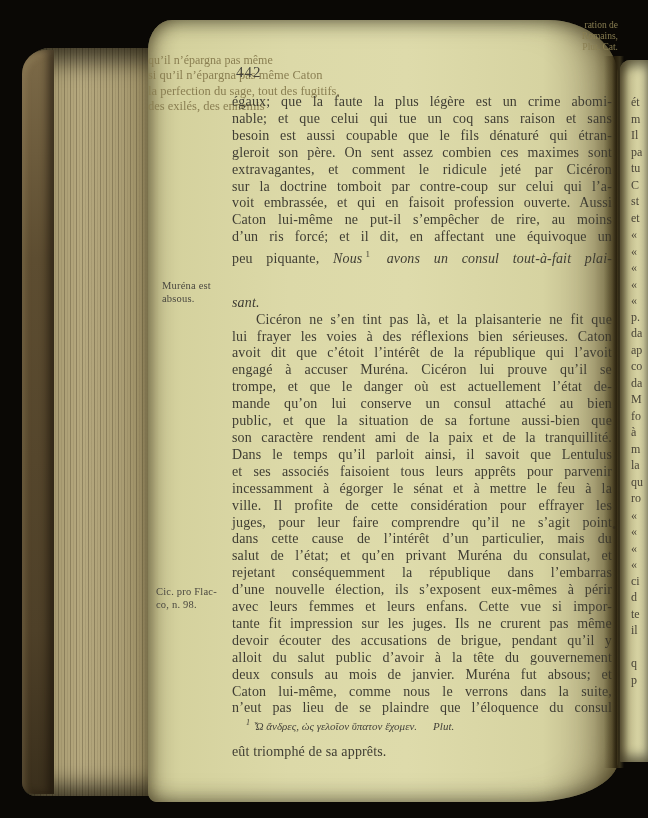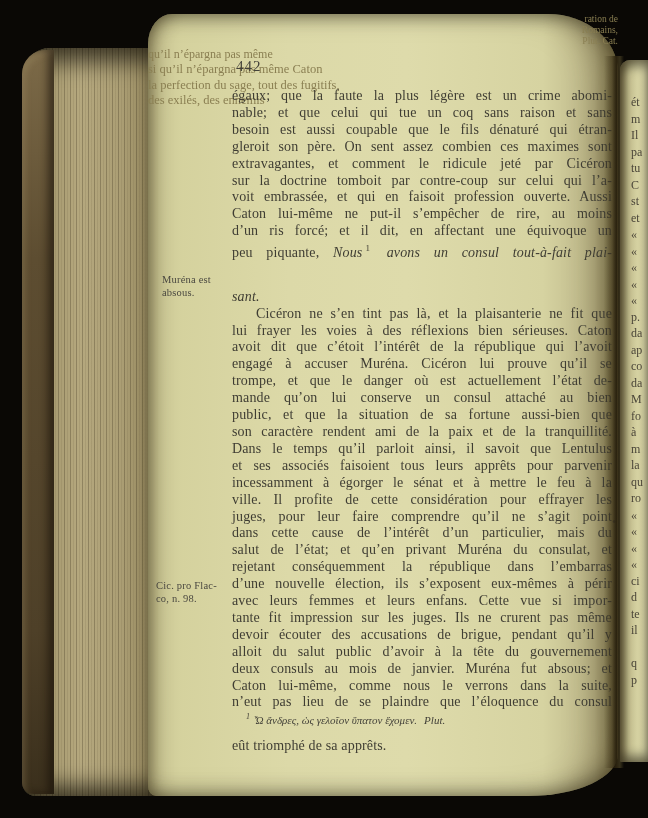--- a/index.html
+++ b/index.html
@@ -14,21 +14,21 @@
                                 rgba(125,112,78,.22) 3px 4px, rgba(0,0,0,0) 4px 6px),
       linear-gradient(90deg,#877a52 0%,#a3966c 16%,#b5a87e 42%,#ab9e74 72%,#96895f 92%,#8a7d55 100%);
     box-shadow: inset 0 16px 20px rgba(10,8,4,.55), inset 0 -14px 18px rgba(10,8,4,.5),
                 inset -10px 0 14px rgba(40,30,10,.35);}
   .cover-edge{position:absolute;left:0;top:2px;width:32px;height:744px;
     border-radius:24px 0 0 12px;
     background:linear-gradient(180deg,#7c6a48,#5d4d31 28%,#55462c 55%,#4e4028 78%,#3a2f1c);
     box-shadow: inset -6px 0 8px rgba(20,14,6,.6), inset 3px 4px 6px rgba(200,180,130,.25);}
 
   
-  .page{position:absolute;left:148px;top:14px;width:470px;height:782px;
+  .page{position:absolute;left:148px;top:20px;width:470px;height:782px;
     border-radius:24px 70px 90px 8px / 30px 58px 42px 10px;
     background:linear-gradient(90deg,#c6c190 0%,#d5d29e 7%,#dcd9a8 30%,#dedbab 55%,#d6d3a1 84%,#bcb688 95%,#968e60 100%);
     box-shadow: inset 12px 0 18px -8px rgba(60,50,20,.55),
                 inset -28px 0 34px -12px rgba(58,46,18,.55),
                 inset 0 12px 18px -10px rgba(0,0,0,.4),
                 inset 0 -14px 20px -12px rgba(0,0,0,.35);
     color:#3f3d33;}
 
   .page-number{position:absolute;left:88px;top:44px;font-size:15px;letter-spacing:1px;
     color:#44423a;}
@@ -46,21 +46,21 @@
 
   .margin-note{position:absolute;width:72px;font-size:10.5px;line-height:12.5px;
     color:#4a4840;letter-spacing:.2px;}
   .margin-note.n1{left:14px;top:260px;}
   .margin-note.n2{left:8px;top:566px;}
   .margin-star{position:absolute;left:464px;top:500px;font-size:13px;color:#4a4438;}
 
   .footnote{position:absolute;left:98px;top:698px;width:300px;font-size:11px;
     color:#45433a;font-style:italic;}
   .footnote .supref{font-size:8px;margin:0 4px 0 0;}
-  .footnote .src{margin-left:7px;}
+  .footnote .src{margin-left:16px;}
 
   
   .bleed{position:absolute;color:#8a7f52;filter:blur(.7px);pointer-events:none;}
   .bleed.margin-bleed{left:6px;top:62px;width:72px;font-size:9.5px;line-height:11px;
     text-align:right;opacity:.33;}
   .bleed.mid-bleed{left:98px;top:230px;width:330px;font-size:12px;opacity:.22;transform:rotate(-.3deg);}
   .bleed.bottom-bleed{left:150px;top:672px;width:330px;font-size:12.5px;line-height:15.5px;
     opacity:.38;transform:rotate(-.5deg);}
 
   

